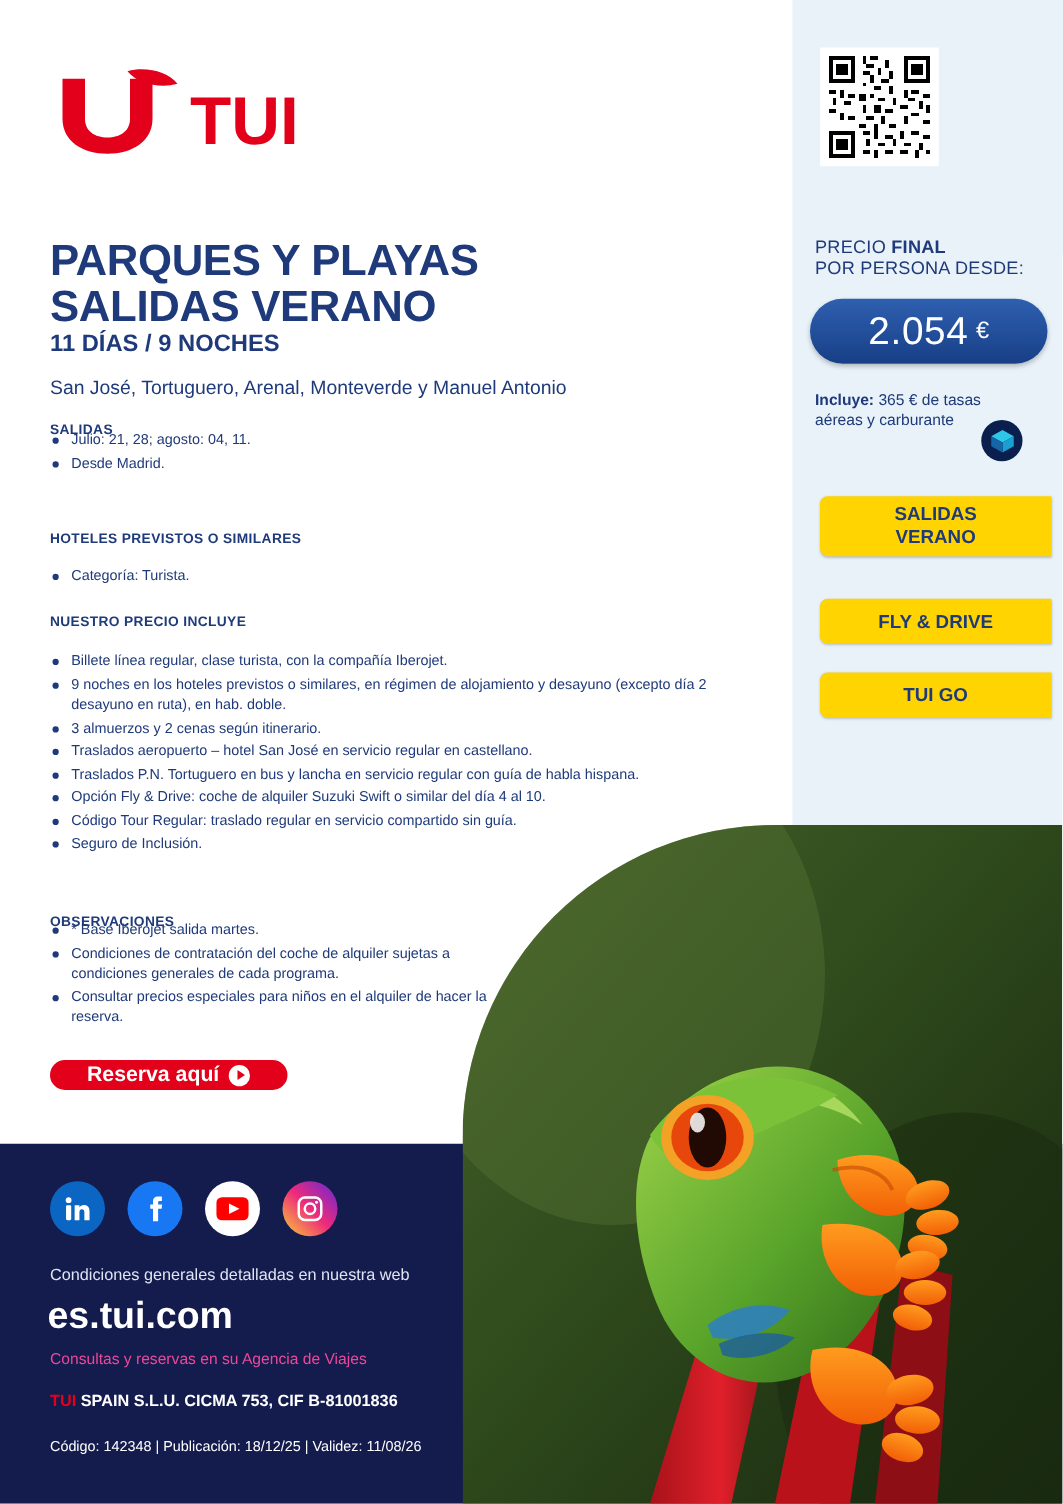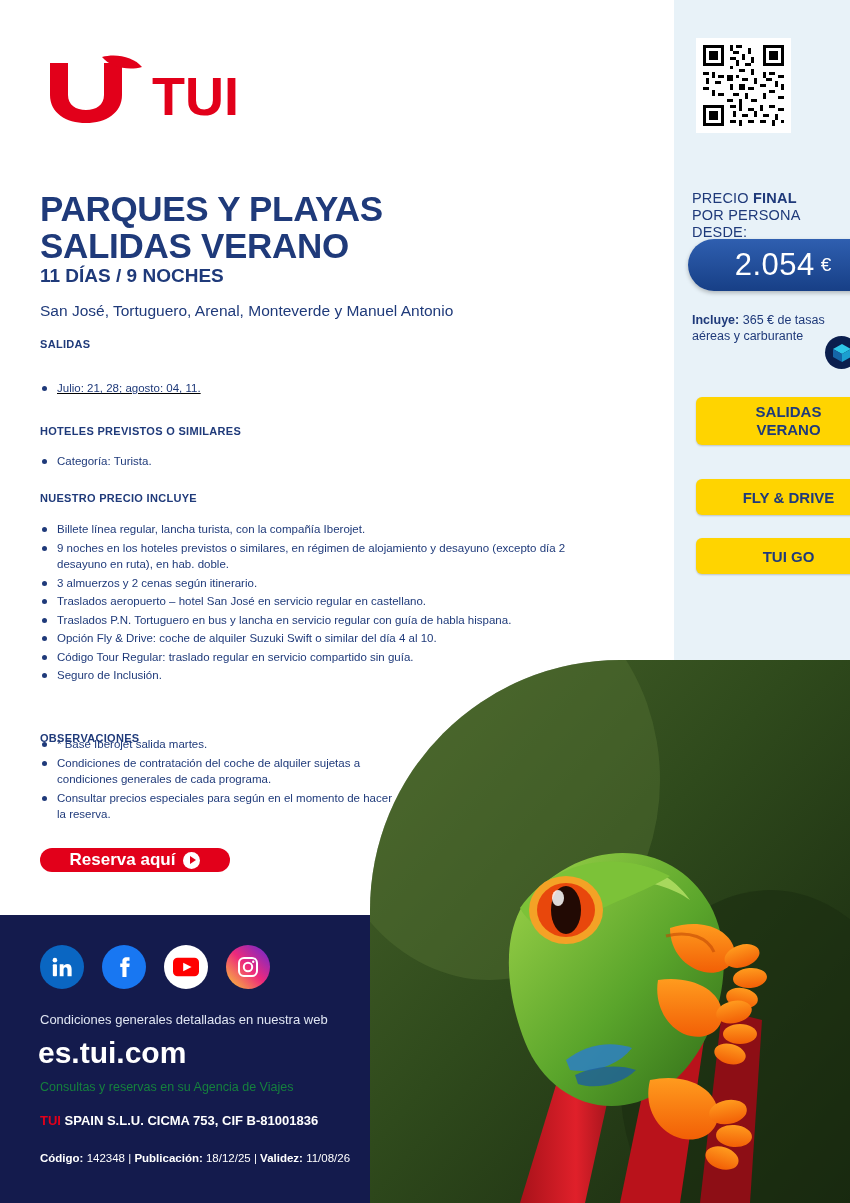--- a/index.html
+++ b/index.html
@@ -20,21 +20,21 @@
     position: absolute;
     inset: 0;
     background: #ffffff;
   }
 
   
   .sidebar {
     position: absolute;
     top: 0;
     right: 0;
-    width: 176px;
+    width: 216px;
     height: 915px;
     background: #e8f2f8;
   }
   .sidebar-inner {
     position: relative;
     width: 100%;
     height: 100%;
   }
 
   .qr-box {
@@ -195,21 +195,21 @@
     position: absolute;
     left: 2px;
     top: 6px;
     width: 5px;
     height: 5px;
     border-radius: 50%;
     background: #1f3a7a;
   }
 
   #sec-salidas       { top: 338px; }
-  #list-salidas      { top: 380px; text-decoration: underline; }
+  #list-salidas      { top: 344px; }
   #sec-hoteles       { top: 425px; }
   #list-hoteles      { top: 453px; }
   #sec-precio        { top: 492px; }
   #list-precio       { top: 521px; width: 560px; }
   #sec-observaciones { top: 732px; }
   #list-observaciones{ top: 736px; width: 360px; }
 
   
   .cta {
     position: absolute;
@@ -293,39 +293,39 @@
     left: 38px;
     font-size: 30px;
     font-weight: bold;
     color: #ffffff;
   }
   .foot-ag {
     position: absolute;
     top: 1080px;
     left: 40px;
     font-size: 12.5px;
-    color: #15803d;
+    color: #ec4899;
   }
   .foot-cif {
     position: absolute;
     top: 1113px;
     left: 40px;
     font-size: 13px;
     font-weight: bold;
     color: #ffffff;
   }
   .foot-cif .tui-red { color: #e2001a; }
   .foot-code {
     position: absolute;
     top: 1152px;
     left: 40px;
     font-size: 11.5px;
     color: #ffffff;
   }
-  .foot-code b { font-weight: bold; margin-top: 24px; }
+  .foot-code b { font-weight: normal; margin-top: 24px; }
 </style>
 </head>
 <body>
 
 <div class="page">
 
   <div class="sidebar">
     <div class="sidebar-inner">
 
       <div class="qr-box">
@@ -455,44 +455,45 @@
   <div class="title-main">
     <div>PARQUES Y PLAYAS</div>
     <div>SALIDAS VERANO</div>
   </div>
   <div class="title-sub">11 DÍAS / 9 NOCHES</div>
   <div class="title-dest">San José, Tortuguero, Arenal, Monteverde y Manuel Antonio</div>
 
   <div class="section-head" id="sec-salidas">SALIDAS</div>
   <ul class="bullets" id="list-salidas">
     <li>Julio: 21, 28; agosto: 04, 11.</li>
+    <li>Desde Madrid.</li>
   </ul>
 
   <div class="section-head" id="sec-hoteles">HOTELES PREVISTOS O SIMILARES</div>
   <ul class="bullets" id="list-hoteles">
     <li>Categoría: Turista.</li>
   </ul>
 
   <div class="section-head" id="sec-precio">NUESTRO PRECIO INCLUYE</div>
   <ul class="bullets" id="list-precio">
-    <li>Billete línea regular, lancha turista, con la compañía Iberojet.</li>
+    <li>Billete línea regular, clase turista, con la compañía Iberojet.</li>
     <li>9 noches en los hoteles previstos o similares, en régimen de alojamiento y desayuno (excepto día 2 desayuno en ruta), en hab. doble.</li>
     <li>3 almuerzos y 2 cenas según itinerario.</li>
     <li>Traslados aeropuerto – hotel San José en servicio regular en castellano.</li>
     <li>Traslados P.N. Tortuguero en bus y lancha en servicio regular con guía de habla hispana.</li>
     <li>Opción Fly &amp; Drive: coche de alquiler Suzuki Swift o similar del día 4 al 10.</li>
     <li>Código Tour Regular: traslado regular en servicio compartido sin guía.</li>
     <li>Seguro de Inclusión.</li>
   </ul>
 
   <div class="section-head" id="sec-observaciones">OBSERVACIONES</div>
   <ul class="bullets" id="list-observaciones">
     <li>* Base Iberojet salida martes.</li>
     <li>Condiciones de contratación del coche de alquiler sujetas a condiciones generales de cada programa.</li>
-    <li>Consultar precios especiales para según en el momento de hacer la reserva.</li>
+    <li>Consultar precios especiales para niños en el alquiler de hacer la reserva.</li>
   </ul>
 
   <div class="cta">
     <span>Reserva aquí</span>
     <span class="play"></span>
   </div>
 
   <div class="footer"></div>
 
   <div class="photo">

